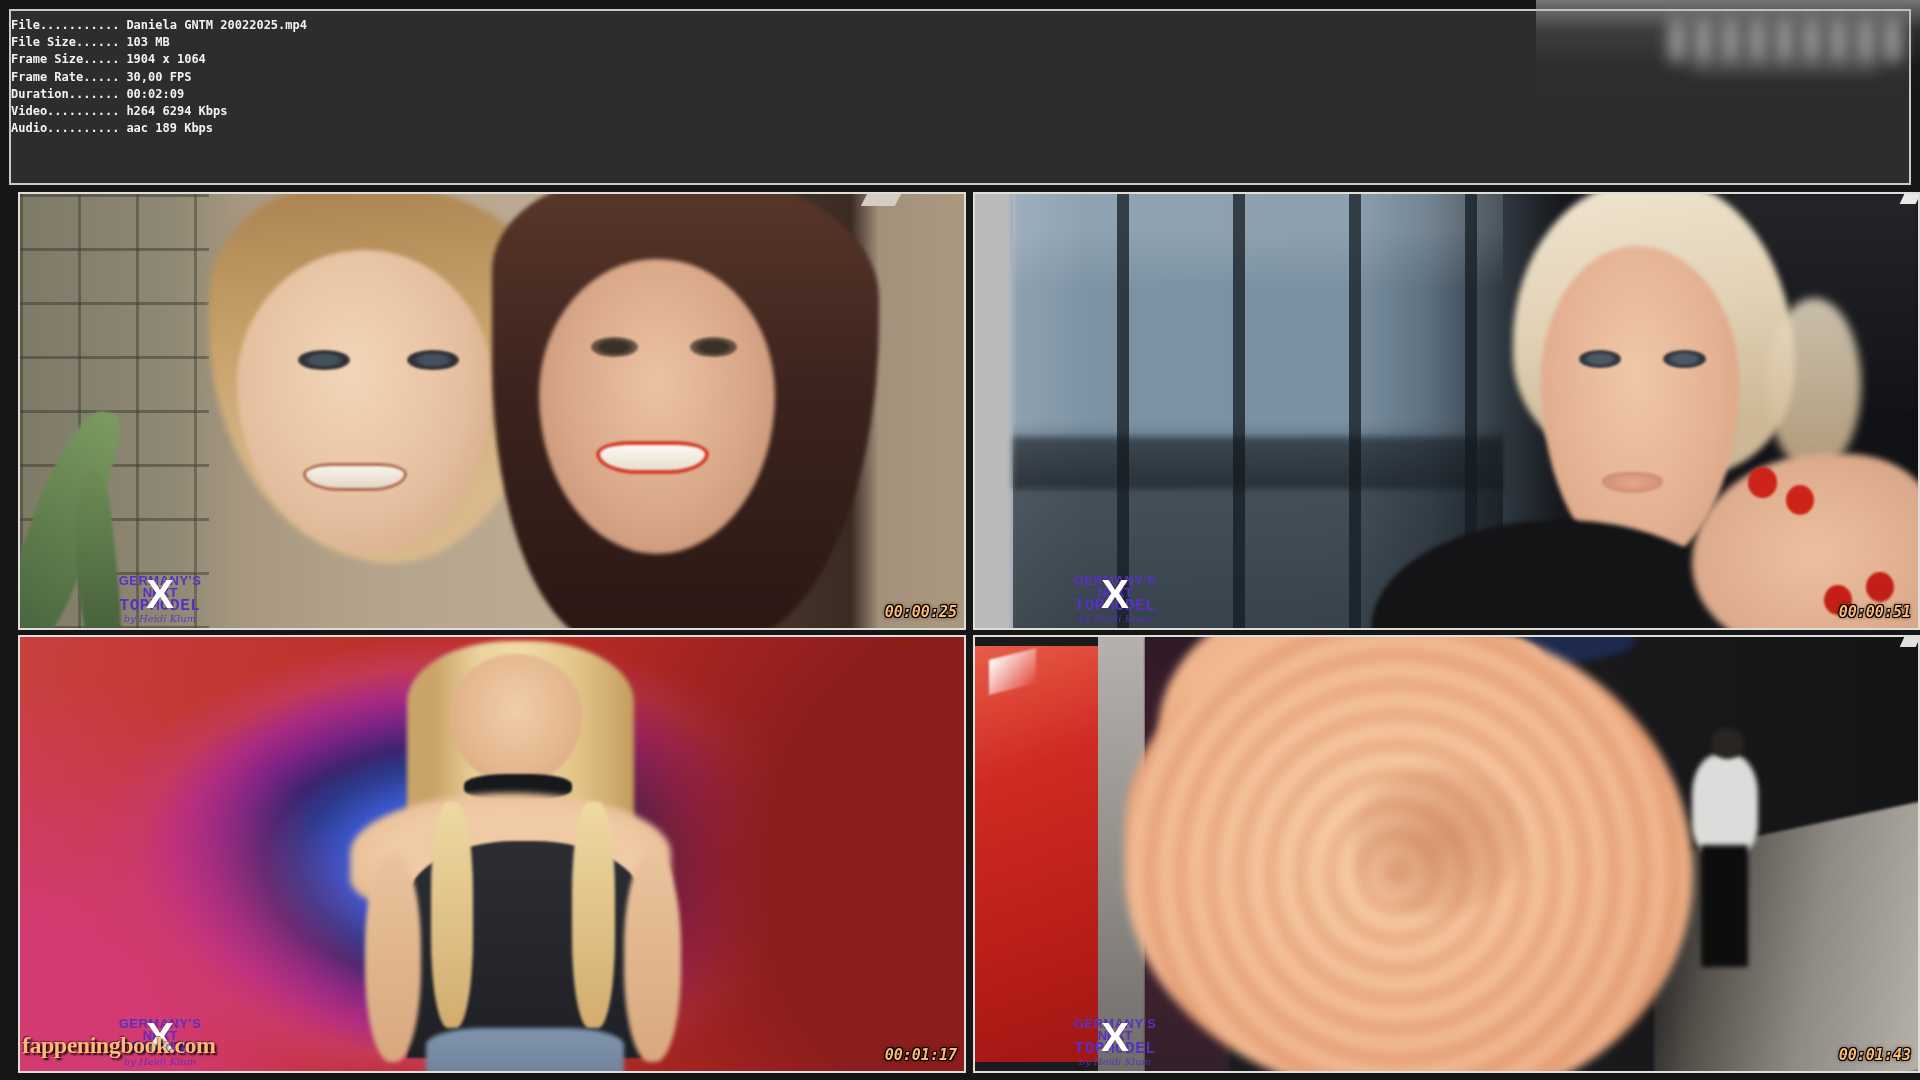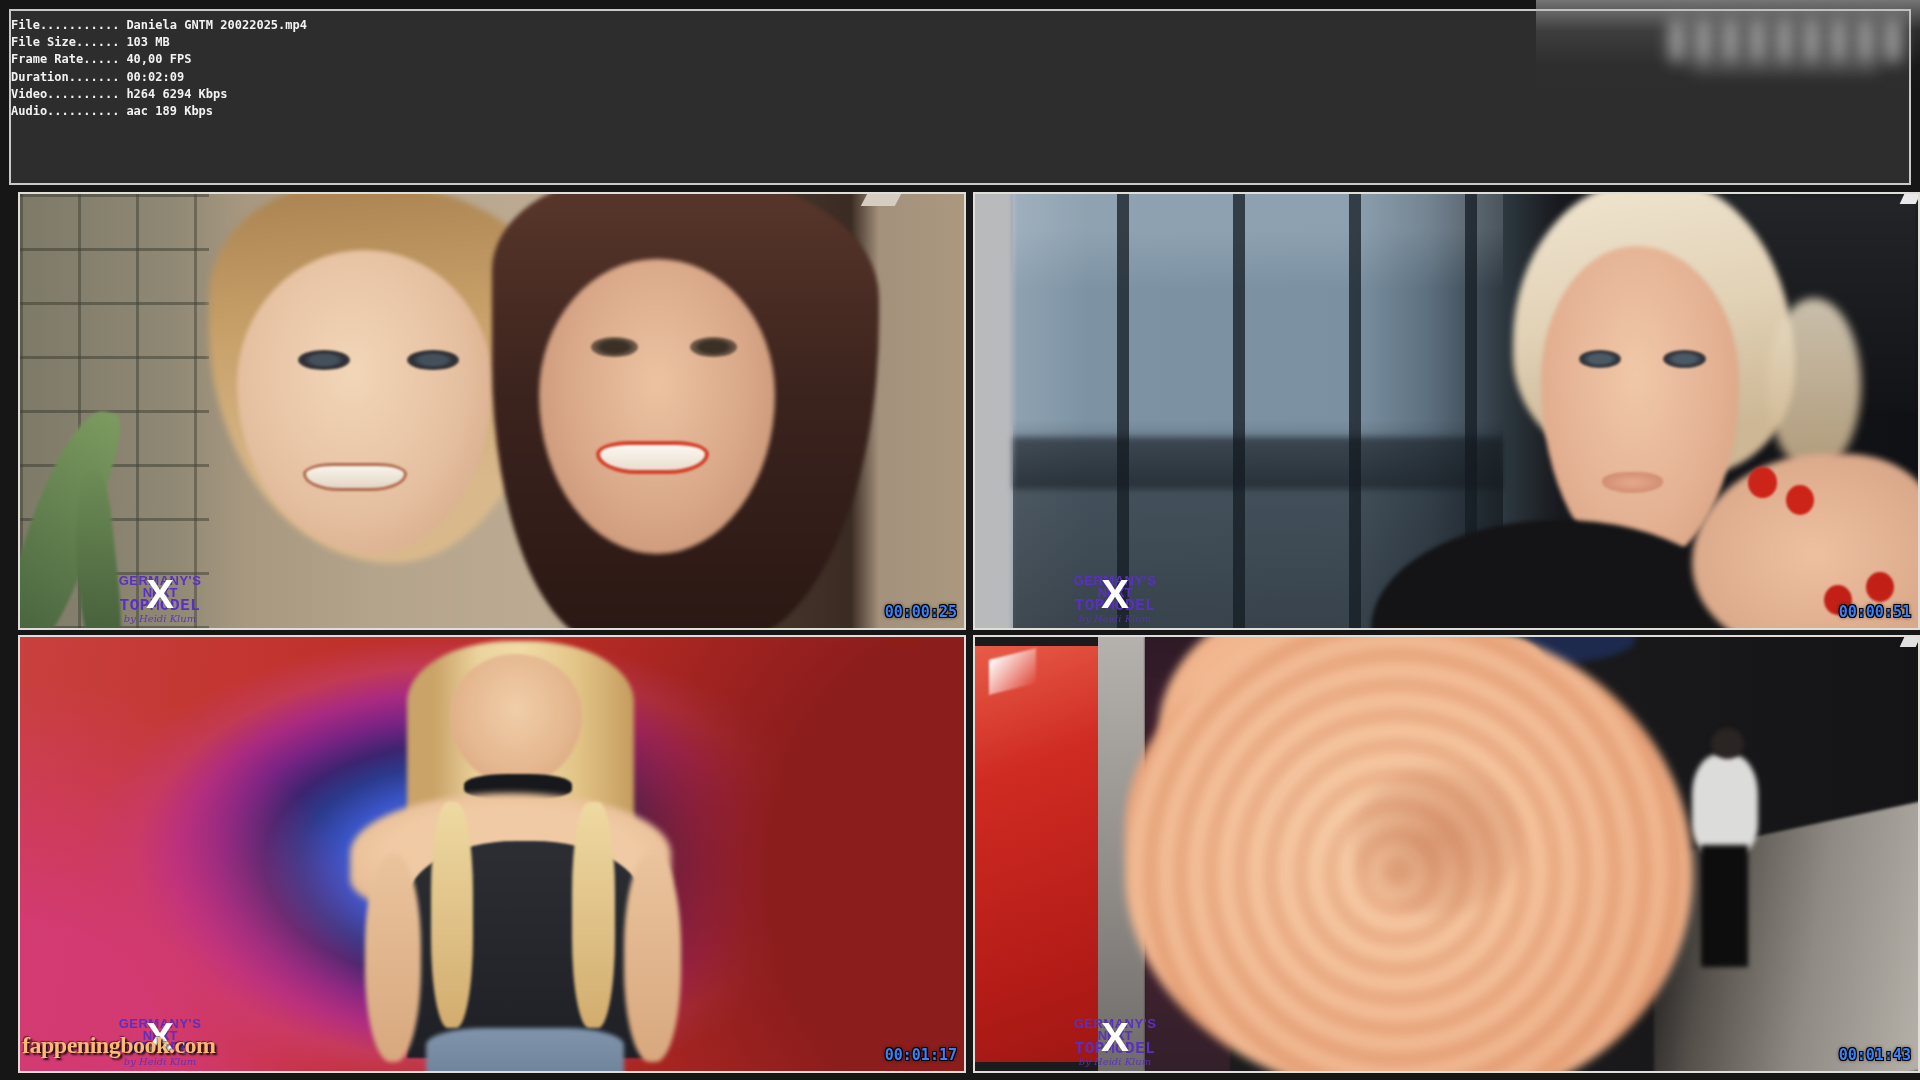--- a/index.html
+++ b/index.html
@@ -35,22 +35,23 @@
     position:absolute;border:2px solid #e0ded9;box-sizing:border-box;
     overflow:hidden;background:#1d1d1d;margin-left:8px;
   }
   #frame-1{left:10px;top:192px;width:948px;height:438px;}
   #frame-2{left:965px;top:192px;width:947px;height:438px;}
   #frame-3{left:10px;top:635px;width:948px;height:438px;}
   #frame-4{left:965px;top:635px;width:947px;height:438px;}
   .b{position:absolute;}
   .ts{
     position:absolute;right:7px;bottom:7px;z-index:30;
-    font-family:"DejaVu Sans Mono",monospace;font-weight:bold;font-size:15px;color:#3b82f6;
+    font-family:"DejaVu Sans Mono",monospace;font-weight:bold;font-size:15px;color:#fdba74;
     text-shadow:-1px -1px 0 #000,1px -1px 0 #000,-1px 1px 0 #000,1px 1px 0 #000,0 0 4px #000;
+    font-style:italic;
   }
   
   .gntm{
     position:absolute;left:78px;bottom:4px;width:124px;z-index:25;text-align:center;
     color:var(--gntm);filter:blur(.4px);
   }
   .gntm .l1{font-family:"Liberation Sans",sans-serif;font-weight:bold;font-size:13px;line-height:13px;letter-spacing:.5px;}
   .gntm .l2{font-family:"Liberation Sans",sans-serif;font-weight:bold;font-size:13px;line-height:12px;}
   .gntm .l3{font-family:Liberation Mono, monospace;font-weight:bold;font-size:16px;line-height:15px;letter-spacing:.5px;}
   .gntm .by{font-family:"DejaVu Serif",serif;font-style:italic;font-size:10px;line-height:10px;opacity:.9;}
@@ -65,21 +66,22 @@
     text-shadow:2px 2px 2px rgba(0,0,0,.85),-1px -1px 1px rgba(0,0,0,.5);
   }
 </style>
 </head>
 <body style="--gntm: #5a2fc4;">
 
 <div class="header-panel">
   <div class="meta-rows">
     <div class="meta-row"><span>File...........</span><span class="v">Daniela GNTM 20022025.mp4</span></div>
     <div class="meta-row"><span>File Size......</span><span class="v">103 MB</span></div>
-    <div class="meta-row"><span>Frame Rate.....</span><span class="v">40,00 FPS</span></div>
+    <div class="meta-row"><span>Frame Size.....</span><span class="v">1904 x 1064</span></div>
+    <div class="meta-row"><span>Frame Rate.....</span><span class="v">30,00 FPS</span></div>
     <div class="meta-row"><span>Duration.......</span><span class="v">00:02:09</span></div>
     <div class="meta-row"><span>Video..........</span><span class="v">h264 6294 Kbps</span></div>
     <div class="meta-row"><span>Audio..........</span><span class="v">aac 189 Kbps</span></div>
   </div>
 </div>
 
 <div class="corner-blur">
   <div class="smear"></div>
   <div class="smear2"></div>
 </div>

